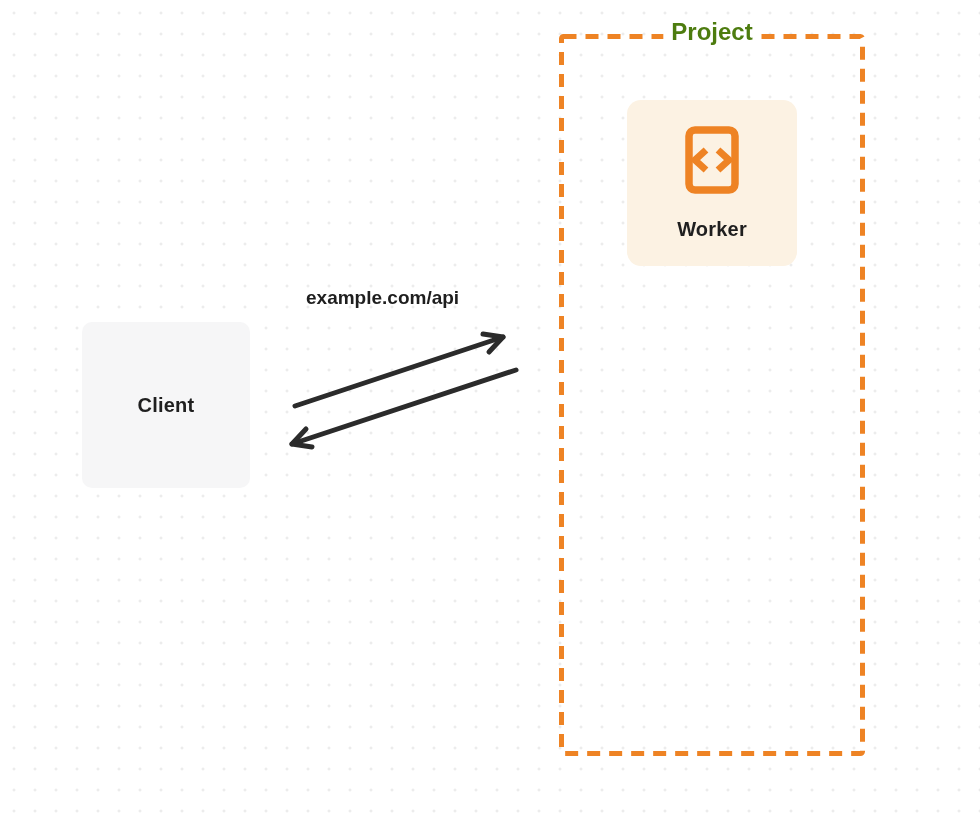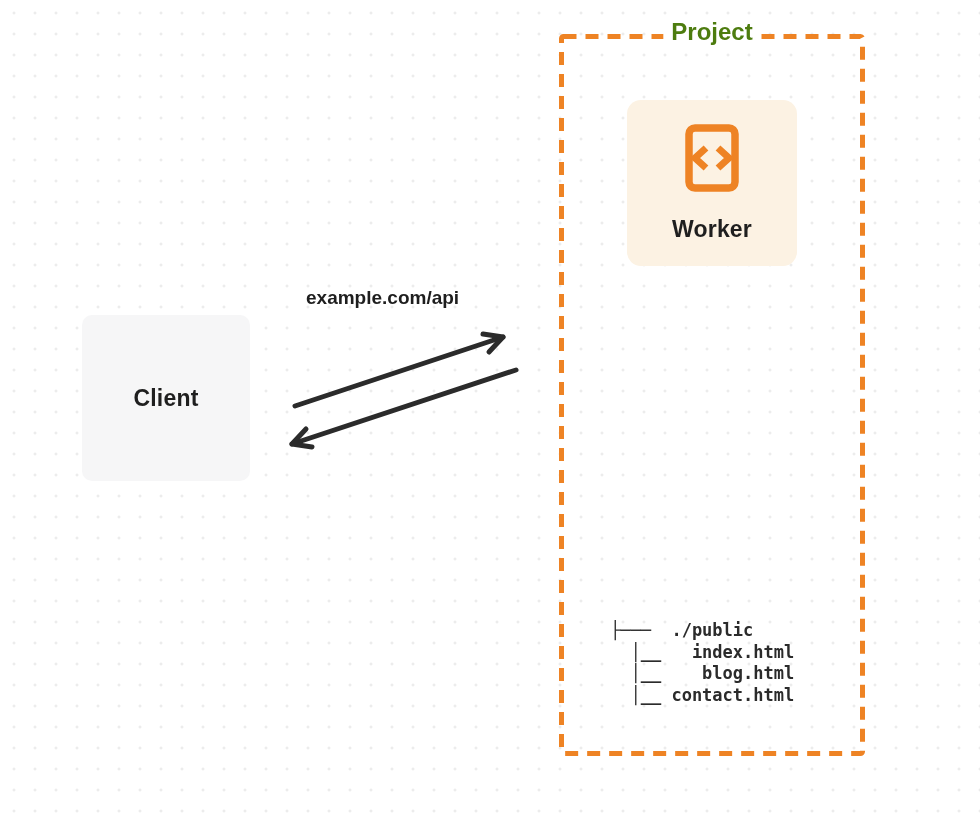--- a/index.html
+++ b/index.html
@@ -12,28 +12,28 @@
     height: 818px;
     background-color: #FFFFFF;
     background-image: radial-gradient(circle, #E5E5E5 1.2px, transparent 1.4px);
     background-size: 21px 21px;
     background-position: 3.5px 2.5px;
   }
 
   
   .client-card {
     position: absolute;
-    left: 82px; top: 315px;
+    left: 82px; top: 322px;
     width: 168px; height: 166px;
     background: #F6F6F7;
     border-radius: 10px;
     display: flex; align-items: center; justify-content: center;
   }
   .node-label {
-    font-size: 23px;
+    font-size: 20px;
     font-weight: bold;
     color: #1F1F1F;
     letter-spacing: 0.2px;
   }
 
   
   .api-label {
     position: absolute;
     left: 306px; top: 287px;
     font-size: 19px;
@@ -133,19 +133,15 @@
         <svg width="54" height="68" viewBox="0 0 54 68" xmlns="http://www.w3.org/2000/svg">
           <rect x="4" y="4" width="46" height="60" rx="6" fill="none" stroke="#EE8324" stroke-width="7.5"></rect>
           <path d="M21 24 L10 34 L21 44" fill="none" stroke="#EE8324" stroke-width="7" stroke-linejoin="miter"></path>
           <path d="M33 24 L44 34 L33 44" fill="none" stroke="#EE8324" stroke-width="7" stroke-linejoin="miter"></path>
         </svg>
       </span>
       <span class="node-label">Worker</span>
     </div>
 
 
-    <pre class="file-tree">├───  ./public
-  │__   index.html
-  │__    blog.html
-  │__ contact.html</pre>
   </div>
 
 </div>
 
 </body></html>

